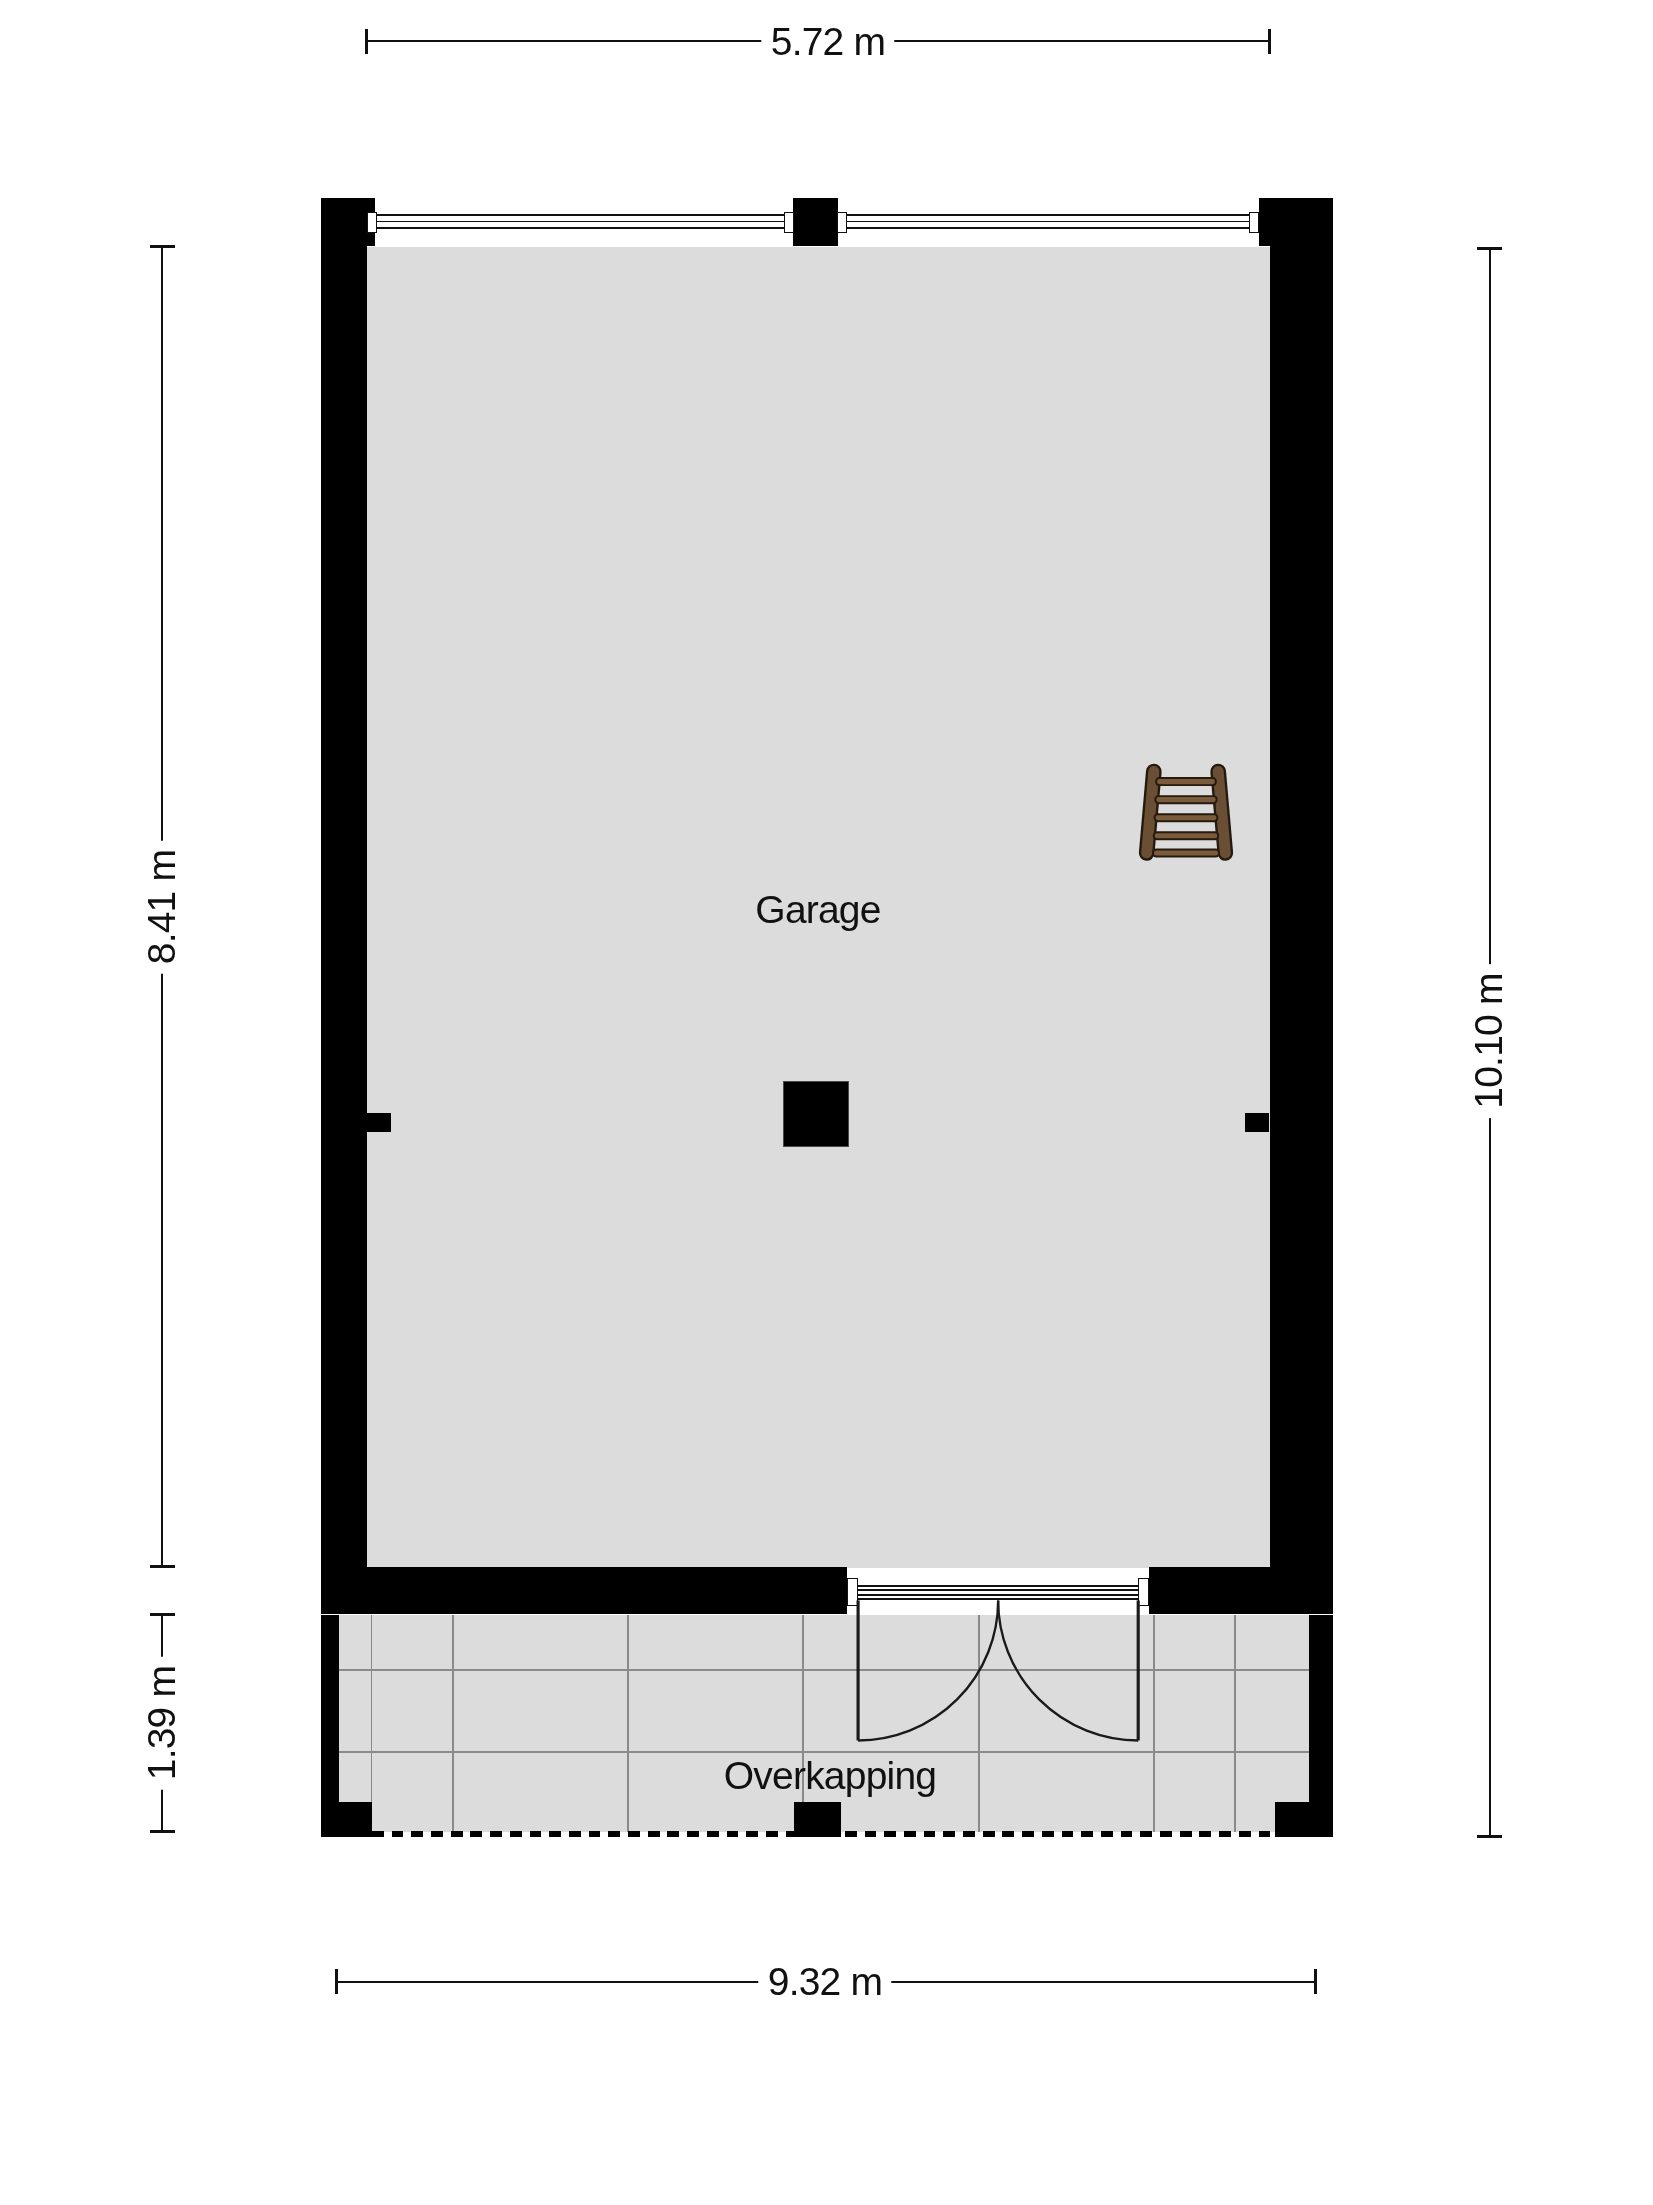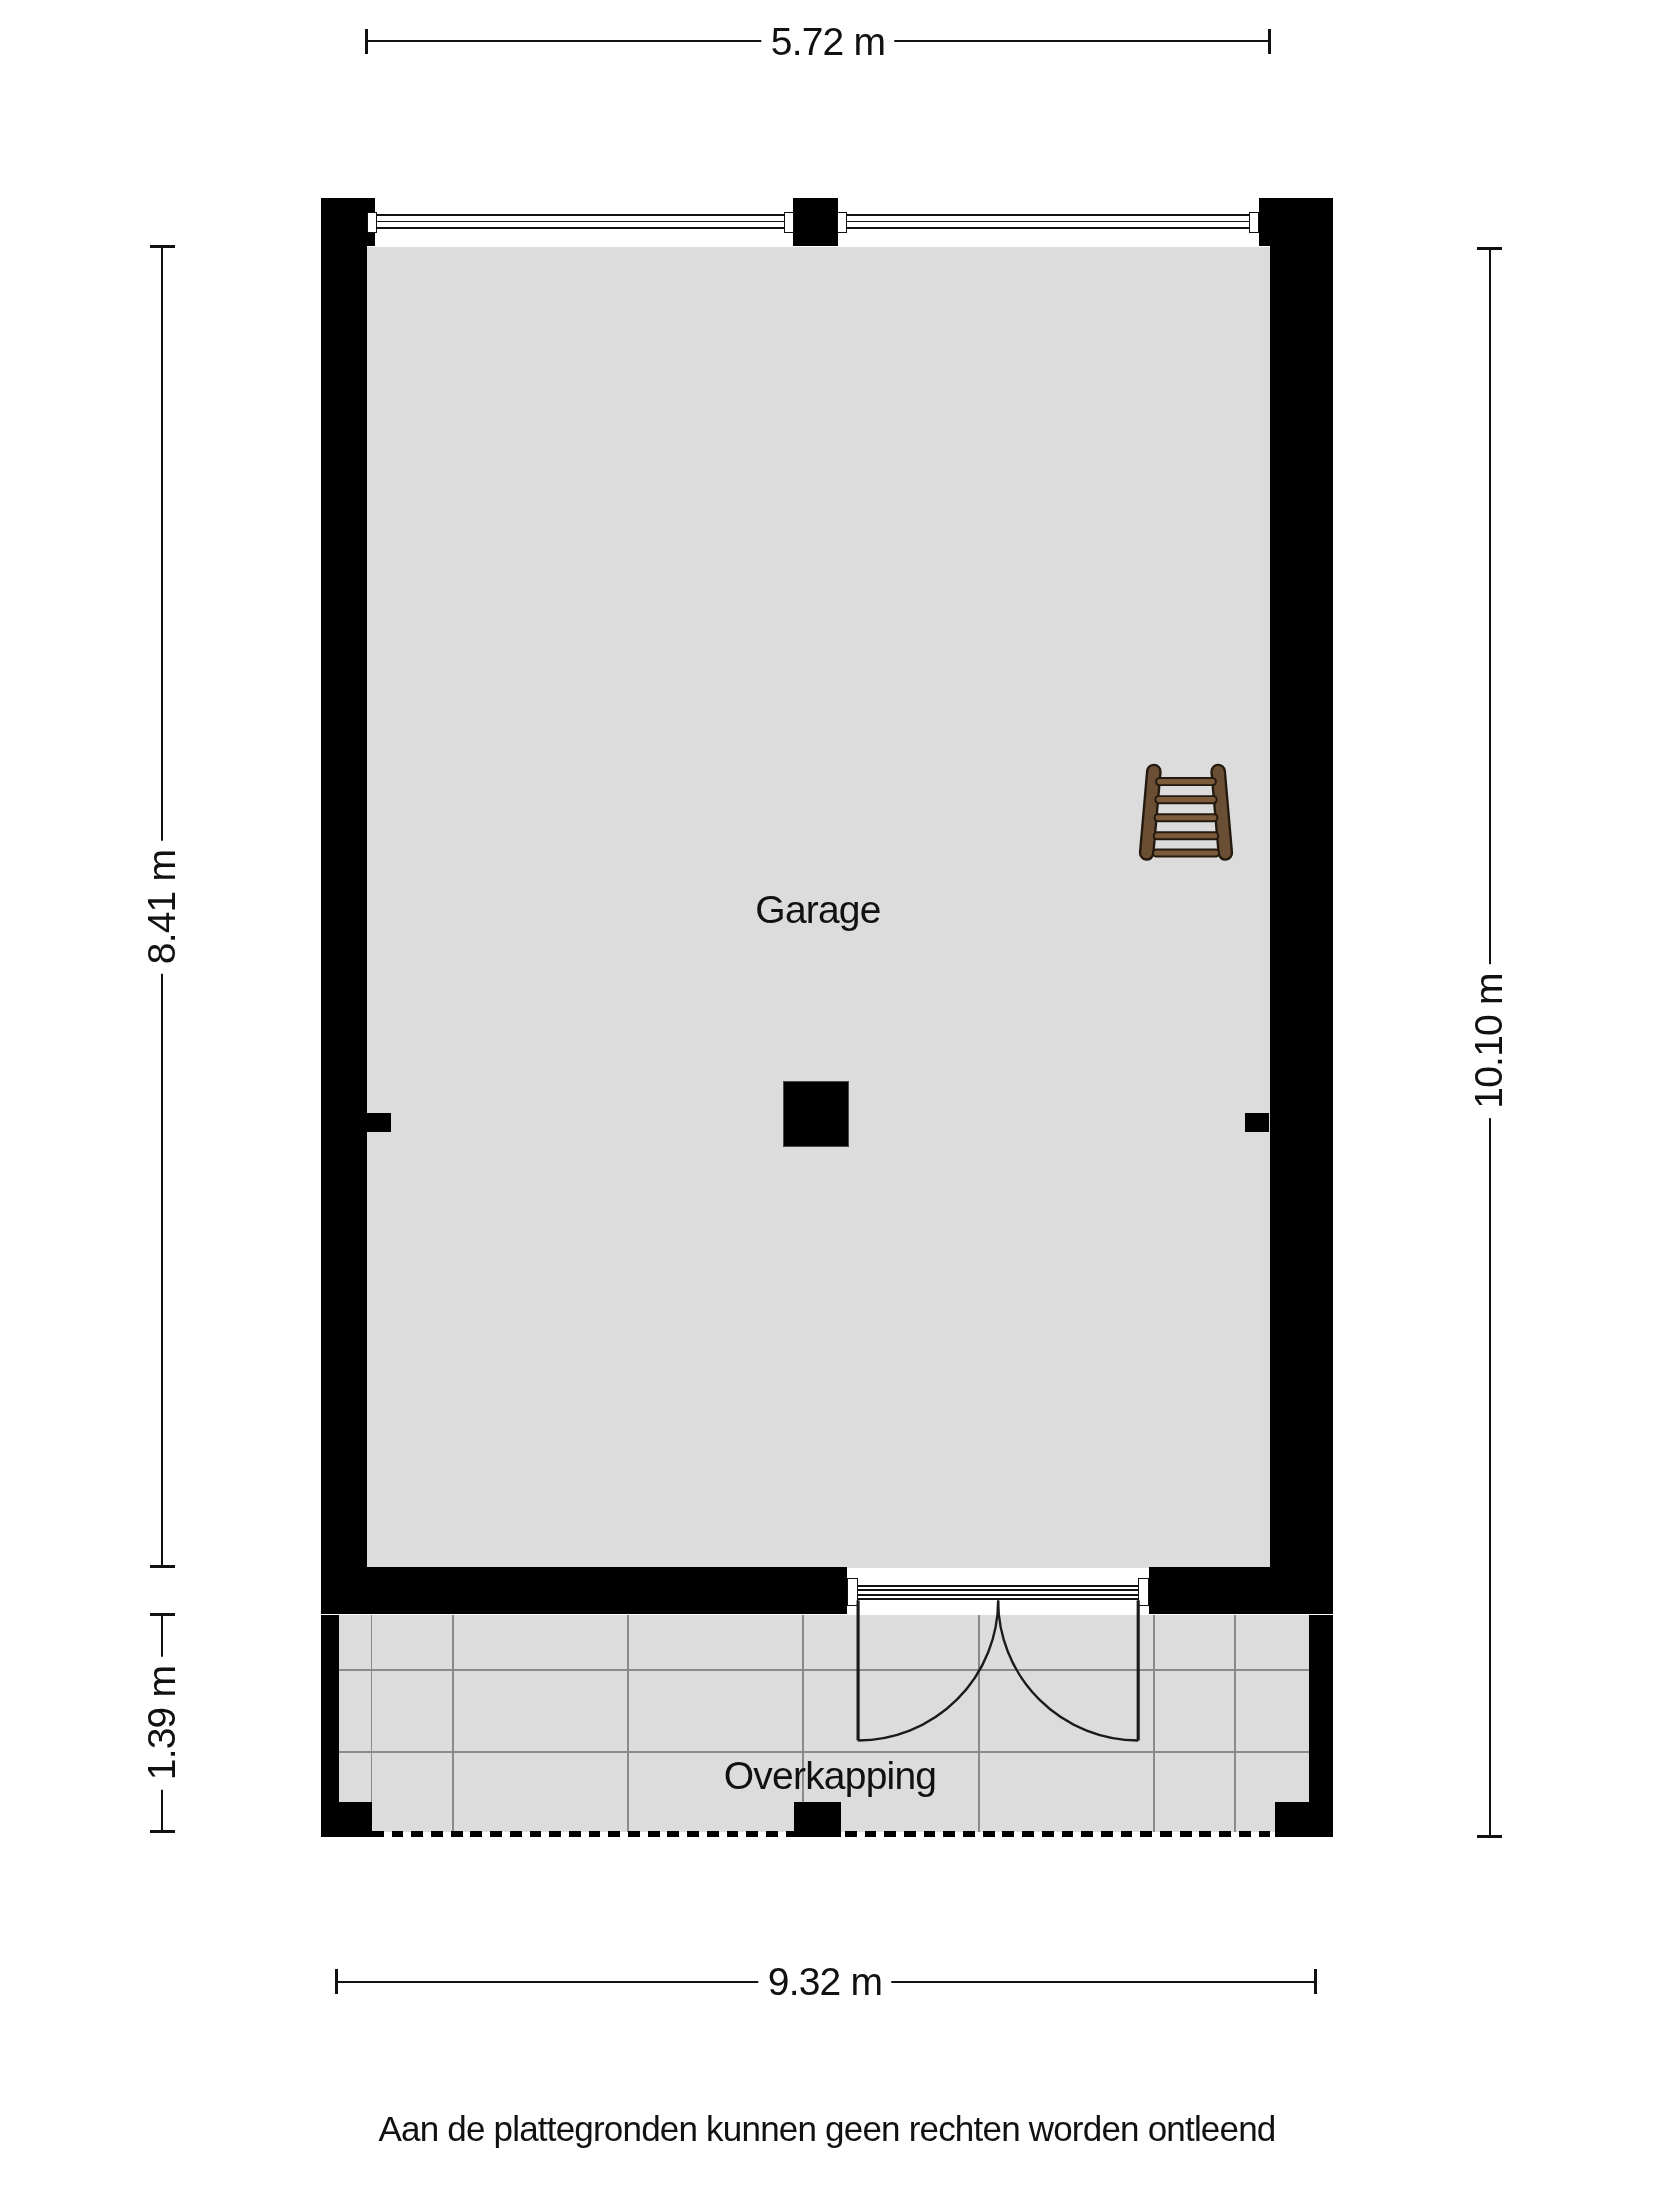--- a/index.html
+++ b/index.html
@@ -148,17 +148,16 @@
     <rect x="23" y="46" width="78" height="9" rx="4" fill="#7b5b3a" stroke="#241a10" stroke-width="2.5"></rect>
     <rect x="22" y="69" width="80" height="9" rx="4" fill="#7b5b3a" stroke="#241a10" stroke-width="2.5"></rect>
     <rect x="21" y="92" width="82" height="9" rx="4" fill="#7b5b3a" stroke="#241a10" stroke-width="2.5"></rect>
     <rect x="20" y="114" width="84" height="9" rx="4" fill="#7b5b3a" stroke="#241a10" stroke-width="2.5"></rect>
   </svg>
 
   <div class="roomlabel" style="left:818px;top:910px;">Garage</div>
   <div class="roomlabel" style="left:830px;top:1728px;margin-top:48px;">Overkapping</div>
 
   <div class="footer">
-    <div>Aan de plattegronden kunnen geen rechten worden ontleend</div>
   </div>
 
 </div>
 
 
 </body></html>

